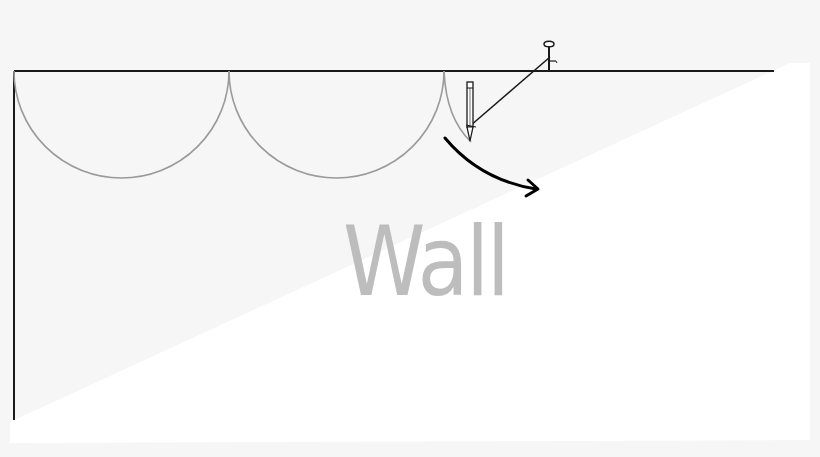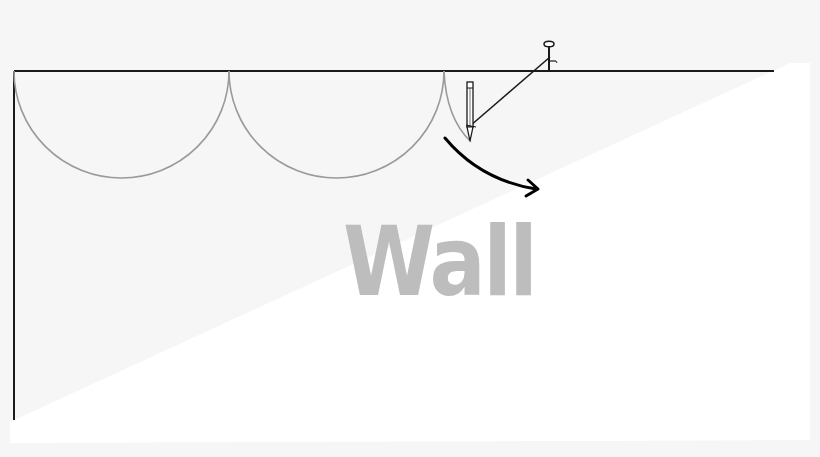--- a/index.html
+++ b/index.html
@@ -1,21 +1,21 @@
 <!DOCTYPE html>
 <html><head>
   <meta charset="utf-8">
   <style>
     html, body { margin: 0; padding: 0; }
     body {
       width: 820px; height: 457px; overflow: hidden;
       background: #f6f6f6;
       font-family: "DejaVu Sans", sans-serif;
     }
-    .canvas { position: relative; width: 820px; height: 457px; font-weight: bold; }
+    .canvas { position: relative; width: 820px; height: 457px; }
     svg { position: absolute; left: 0; top: 0; }
     .wall-label {
       position: absolute;
       left: 343px; top: 213px;
       font-family: "DejaVu Sans", sans-serif;
       font-size: 97px;
       line-height: 1;
       color: #bdbdbd;
       letter-spacing: -3px;
       transform: scaleX(0.86);

